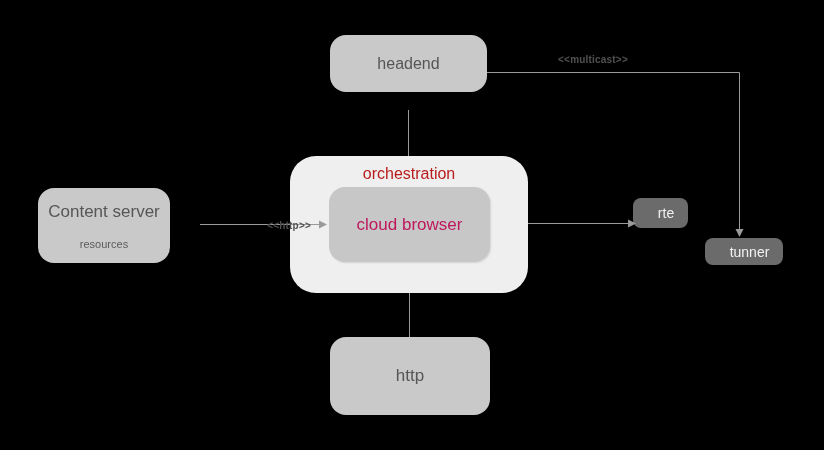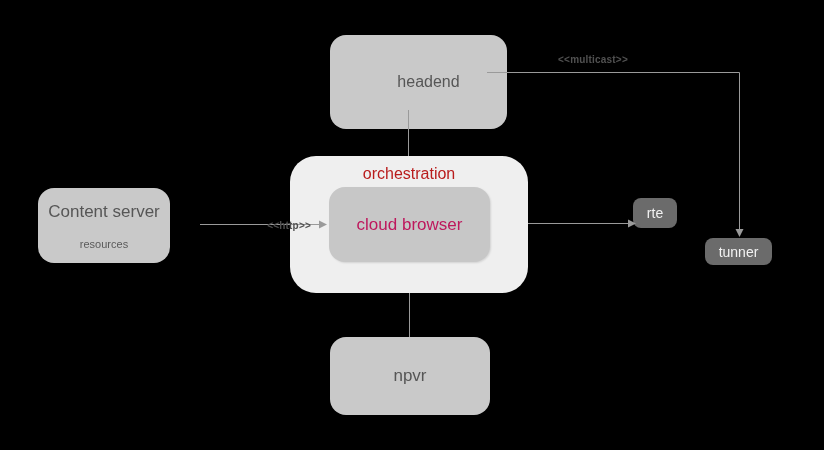--- a/index.html
+++ b/index.html
@@ -19,21 +19,21 @@
     position: absolute;
     background: #c9c9c9;
     border-radius: 16px;
     display: flex;
     flex-direction: column;
     align-items: center;
     justify-content: center;
     color: #565656;
     text-align: center;
   }
-  #headend       { left: 330px; top: 35px;  width: 157px; height: 94px; font-size: 16px; padding-left: 20px; }
+  #headend       { left: 330px; top: 35px;  width: 157px; height: 57px; font-size: 16px; }
   #content-server{ left: 38px;  top: 188px; width: 132px; height: 75px; font-size: 17px; }
   #content-server .sublabel { font-size: 11px; margin-top: 16px; color: #5a5a5a; }
   #npvr          { left: 330px; top: 337px; width: 160px; height: 78px; font-size: 17px; }
 
   #orchestration {
     position: absolute;
     left: 290px; top: 156px; width: 238px; height: 137px;
     background: #efefef;
     border-radius: 26px;
   }
@@ -60,20 +60,21 @@
   .component {
     position: absolute;
     background: #6b6b6b;
     border-radius: 8px;
     display: flex;
     align-items: center;
     justify-content: center;
     color: #f2f2f2;
     font-size: 14px;
     box-shadow: 1px 1px 2px rgba(0,0,0,0.25);
+    padding-left: 11px;
   }
   #rte    { left: 633px; top: 198px; width: 44px; height: 30px; }
   #tunner { left: 705px; top: 238px; width: 67px; height: 27px; }
 
   .edge-label {
     position: absolute;
     width: 110px;
     text-align: center;
     font-size: 10px;
     font-weight: bold;
@@ -121,21 +122,21 @@
 
   <div class="component" id="rte">
     <span>rte</span>
   </div>
 
   <div class="component" id="tunner">
     <span>tunner</span>
   </div>
 
   <div class="node" id="npvr">
-    <span>npvr</span>
+    <span>http</span>
   </div>
 
   <svg id="connectors" viewBox="0 0 824 450" xmlns="http://www.w3.org/2000/svg">
 
     <line x1="408.5" y1="110" x2="408.5" y2="156"></line>
 
     <line x1="409.5" y1="293" x2="409.5" y2="337"></line>
 
     <line x1="200" y1="224.5" x2="320" y2="224.5"></line>
     <path d="M 327 224.5 l -8 -4 v 8 z"></path>

